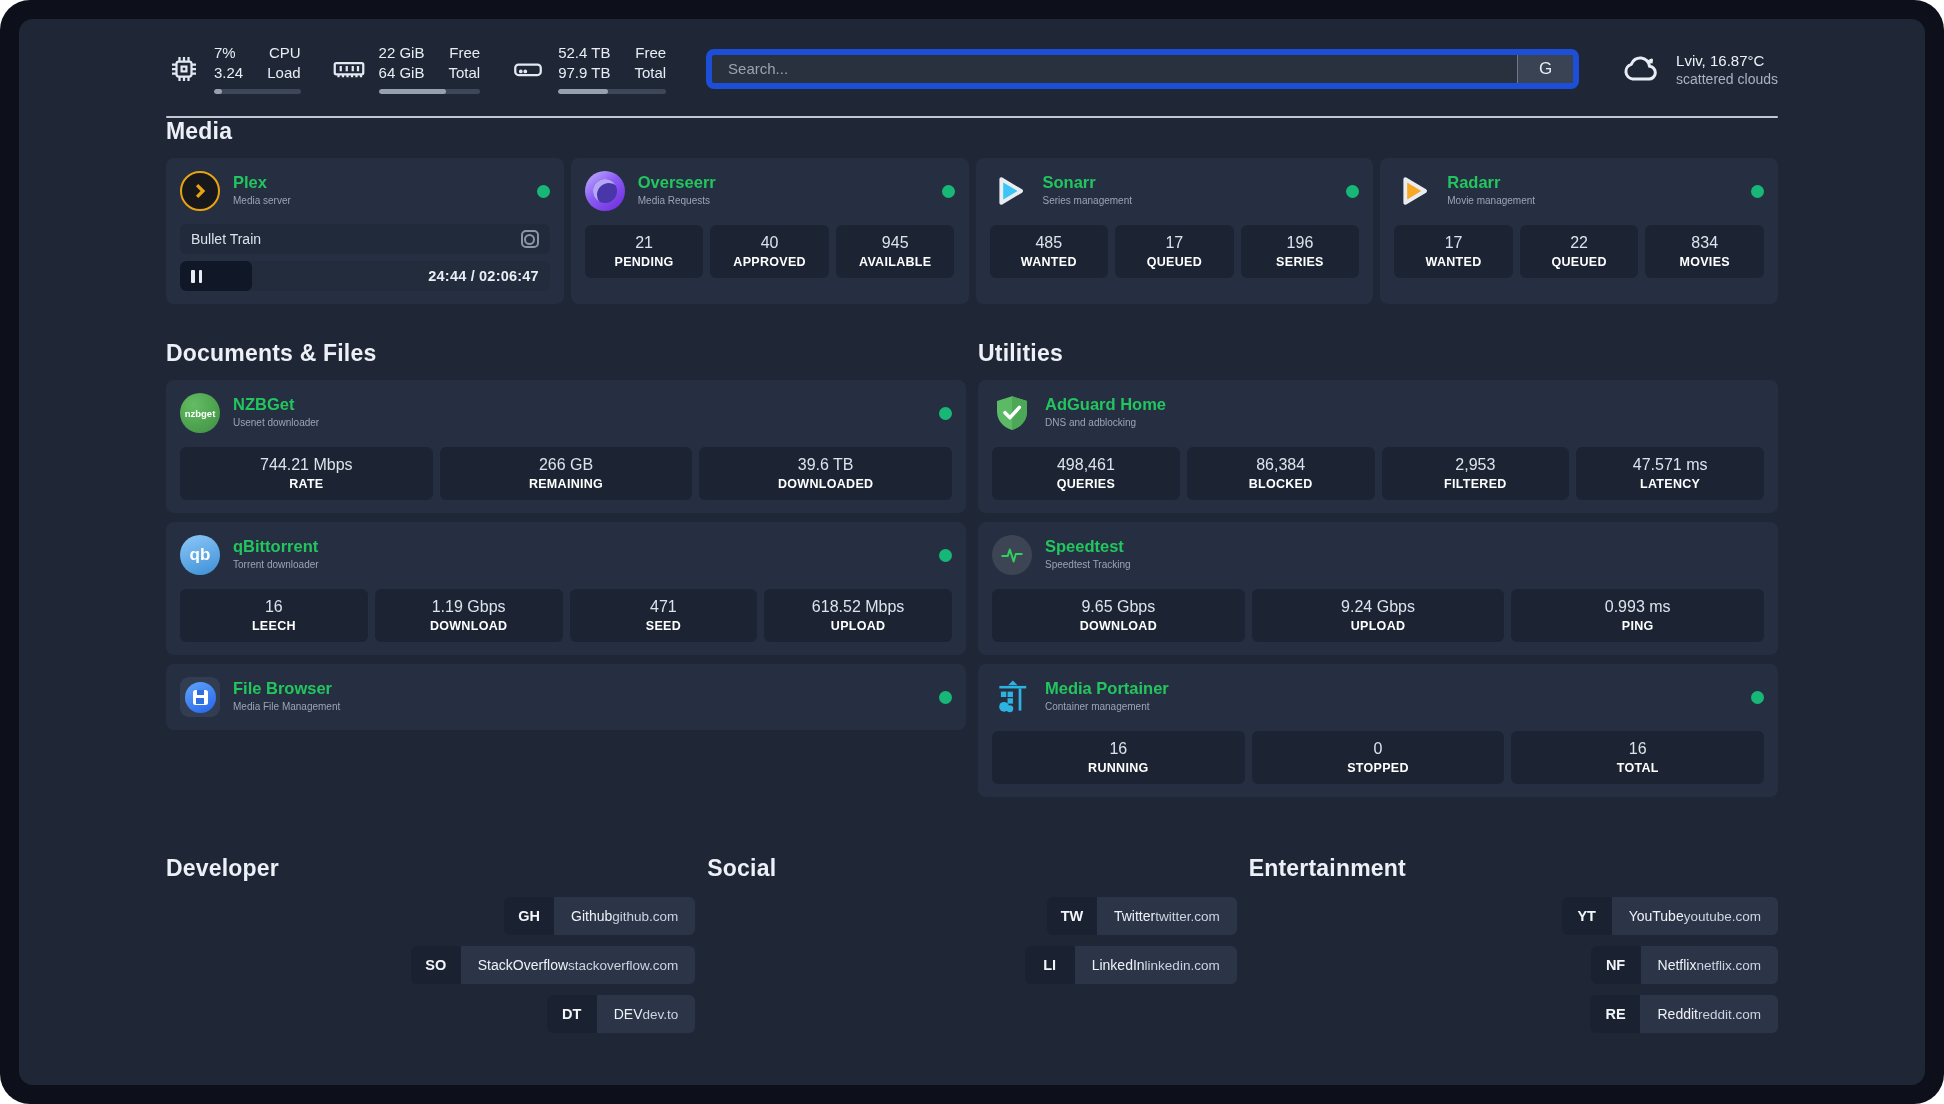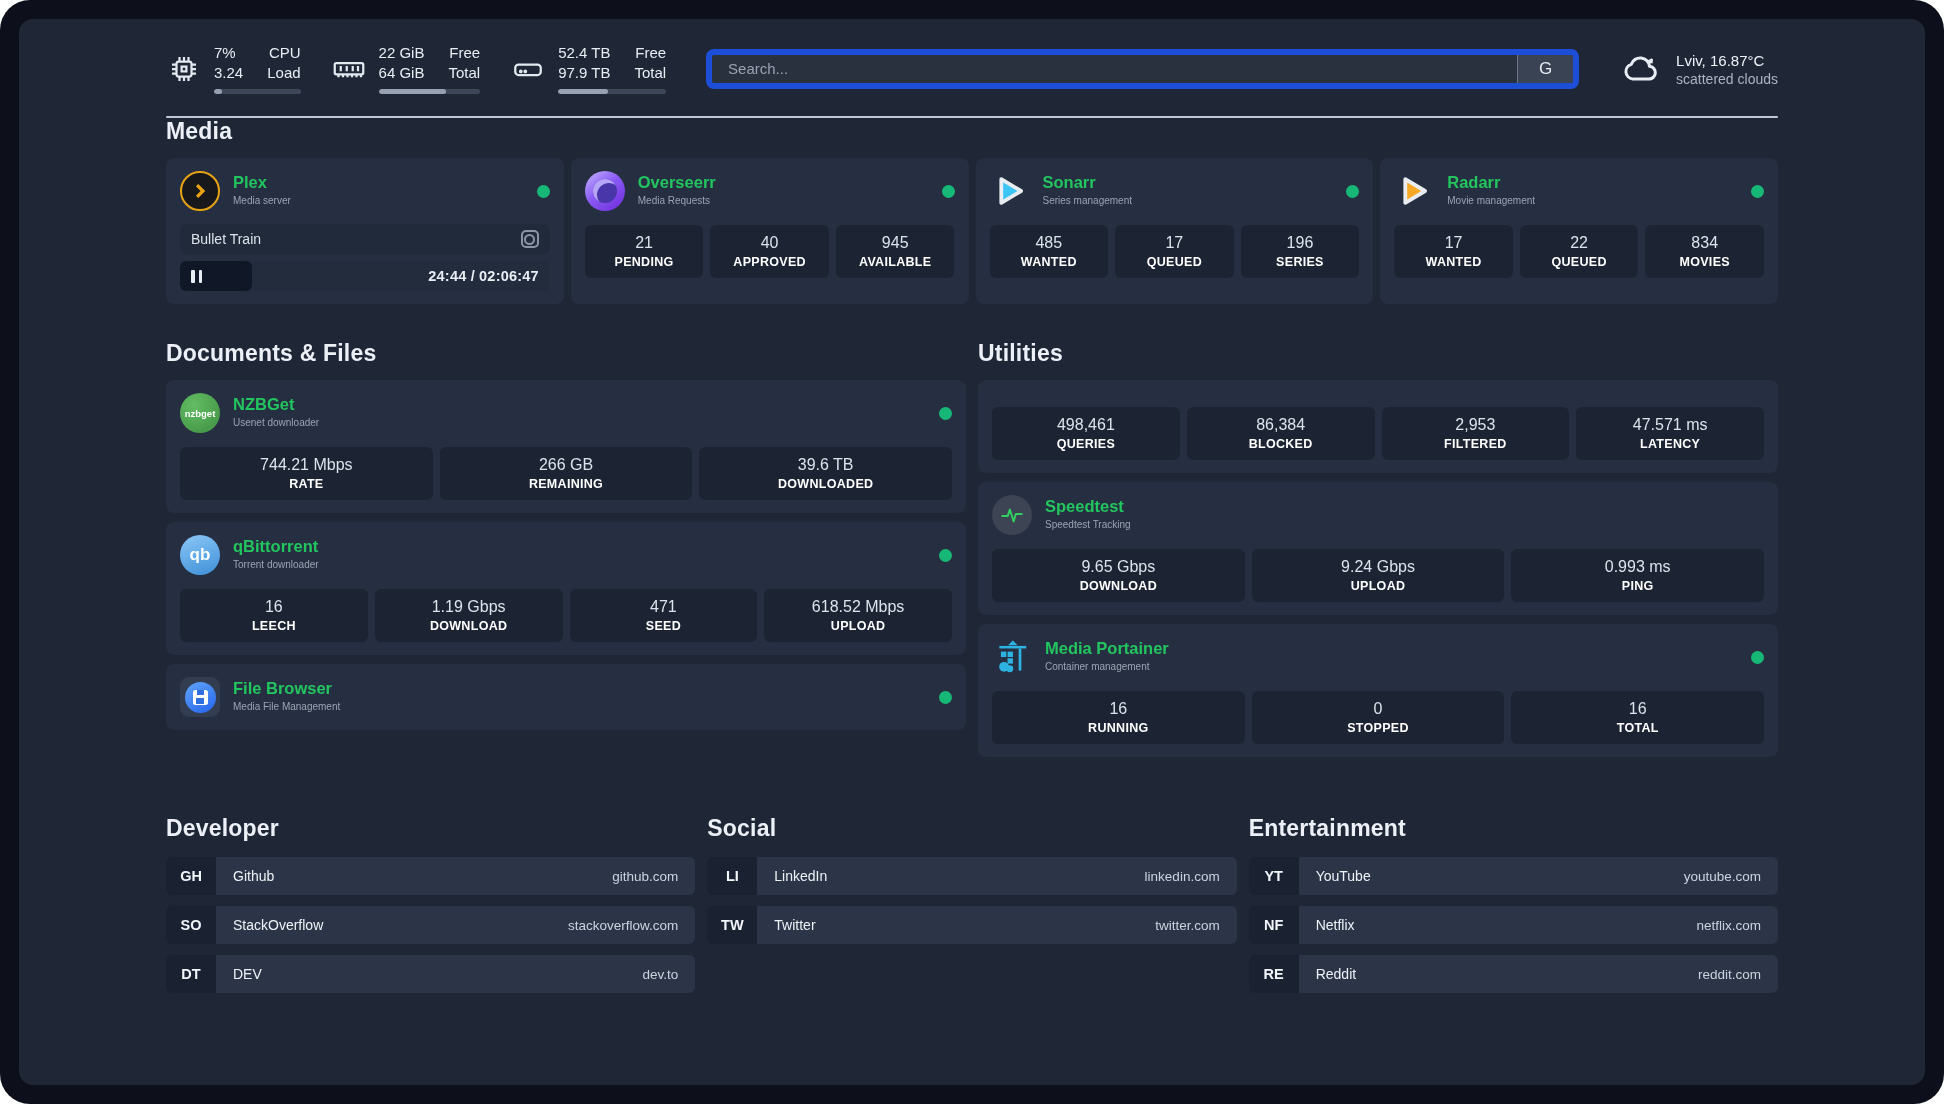--- a/index.html
+++ b/index.html
@@ -72,21 +72,21 @@
   .gear-icon { margin-left:auto; width:18px; height:18px; border:2px solid #8b94a4; border-radius:5px; display:flex; align-items:center; justify-content:center; }
   .gear-icon::after { content:""; width:7px; height:7px; border:2px solid #8b94a4; border-radius:50%; }
   .player-row2 { margin-top:7px; height:30px; background:#232c3d; border-radius:6px; position:relative; overflow:hidden; }
   .player-fill { position:absolute; left:0; top:0; bottom:0; background:#101726; border-radius:6px; display:flex; align-items:center; padding-left:11px; }
   .pause { display:flex; gap:4px; cursor:pointer; }
   .pause i { width:3.5px; height:13px; background:#e8edf4; border-radius:1px; }
   .player-time { position:absolute; right:11px; top:0; bottom:0; display:flex; align-items:center; font-size:14.5px; font-weight:600; color:#e9eef5; letter-spacing:.2px; }
 
   
   .bm-grid { display:grid; grid-template-columns:1fr 1fr 1fr; column-gap:12px; margin-top:58px; align-items:start; }
-  .bm-rows { display:flex; flex-direction:column; gap:11px; margin-top:15px; }
+  .bm-rows { display:flex; flex-direction:column; gap:11px; margin-top:15px;align-items:flex-end; }
   .bm-row { display:flex; height:38px; cursor:pointer; }
   .bm-abbr { width:50px; flex:0 0 50px; background:#1a2232; border-radius:6px 0 0 6px; color:#f2f5fa; font-weight:700; font-size:14.5px; display:flex; align-items:center; justify-content:center; }
   .bm-main { flex:1; background:#2c3548; border-radius:0 6px 6px 0; display:flex; align-items:center; justify-content:space-between; padding:0 17px; }
   .bm-name { font-size:14px; color:#eef2f7; }
   .bm-url { font-size:13.5px; color:#cbd3df; }
 </style>
 </head>
 <body>
 
 <div class="frame">
@@ -378,20 +378,33 @@
             </div>
           </div>
         </div>
       </div>
 
       <div>
         <div class="section-title">Utilities</div>
         <div class="col-stack">
 
           <div class="card">
+            <div class="card-head">
+              <div class="app-icon plain-icon">
+                <svg width="40" height="40" viewBox="0 0 24 24">
+                  <path d="M12 2 L21 4.8 V11 C21 16.6 17.4 20.6 12 22.2 C6.6 20.6 3 16.6 3 11 V4.8 Z" fill="#5cb966"></path>
+                  <path d="M12 2 L21 4.8 V11 C21 16.6 17.4 20.6 12 22.2 Z" fill="#4ca757"></path>
+                  <path d="M7.8 11.8 L10.8 14.8 L16.4 8.6" fill="none" stroke="#ffffff" stroke-width="2.1" stroke-linecap="round" stroke-linejoin="round"></path>
+                </svg>
+              </div>
+              <div class="app-meta">
+                <div class="app-name">AdGuard Home</div>
+                <div class="app-desc">DNS and adblocking</div>
+              </div>
+            </div>
             <div class="tiles">
               <div class="tile">
                 <div class="tile-value">498,461</div>
                 <div class="tile-label">QUERIES</div>
               </div>
               <div class="tile">
                 <div class="tile-value">86,384</div>
                 <div class="tile-label">BLOCKED</div>
               </div>
               <div class="tile">
@@ -497,31 +510,31 @@
               <span class="bm-url">dev.to</span>
             </div>
           </div>
         </div>
       </div>
 
       <div>
         <div class="section-title">Social</div>
         <div class="bm-rows">
           <div class="bm-row">
+            <div class="bm-abbr">TW</div>
+            <div class="bm-main">
+              <span class="bm-name">Twitter</span>
+              <span class="bm-url">twitter.com</span>
+            </div>
+          </div>
+          <div class="bm-row">
             <div class="bm-abbr">LI</div>
             <div class="bm-main">
               <span class="bm-name">LinkedIn</span>
               <span class="bm-url">linkedin.com</span>
-            </div>
-          </div>
-          <div class="bm-row">
-            <div class="bm-abbr">TW</div>
-            <div class="bm-main">
-              <span class="bm-name">Twitter</span>
-              <span class="bm-url">twitter.com</span>
             </div>
           </div>
         </div>
       </div>
 
       <div>
         <div class="section-title">Entertainment</div>
         <div class="bm-rows">
           <div class="bm-row">
             <div class="bm-abbr">YT</div>

